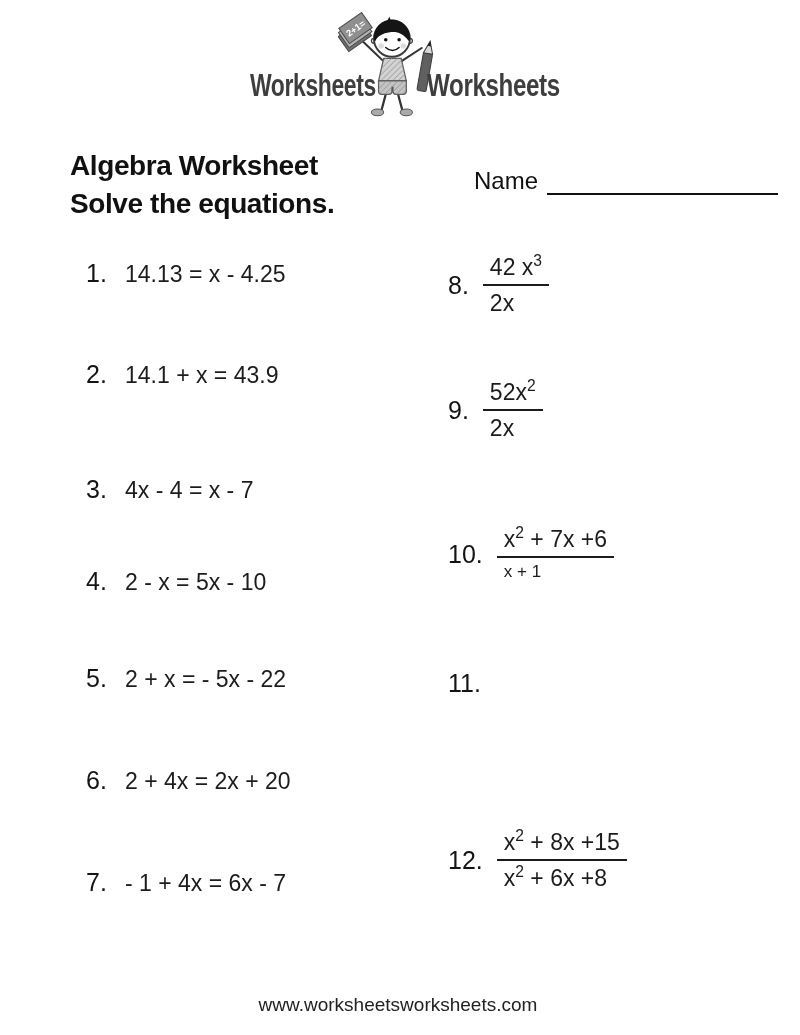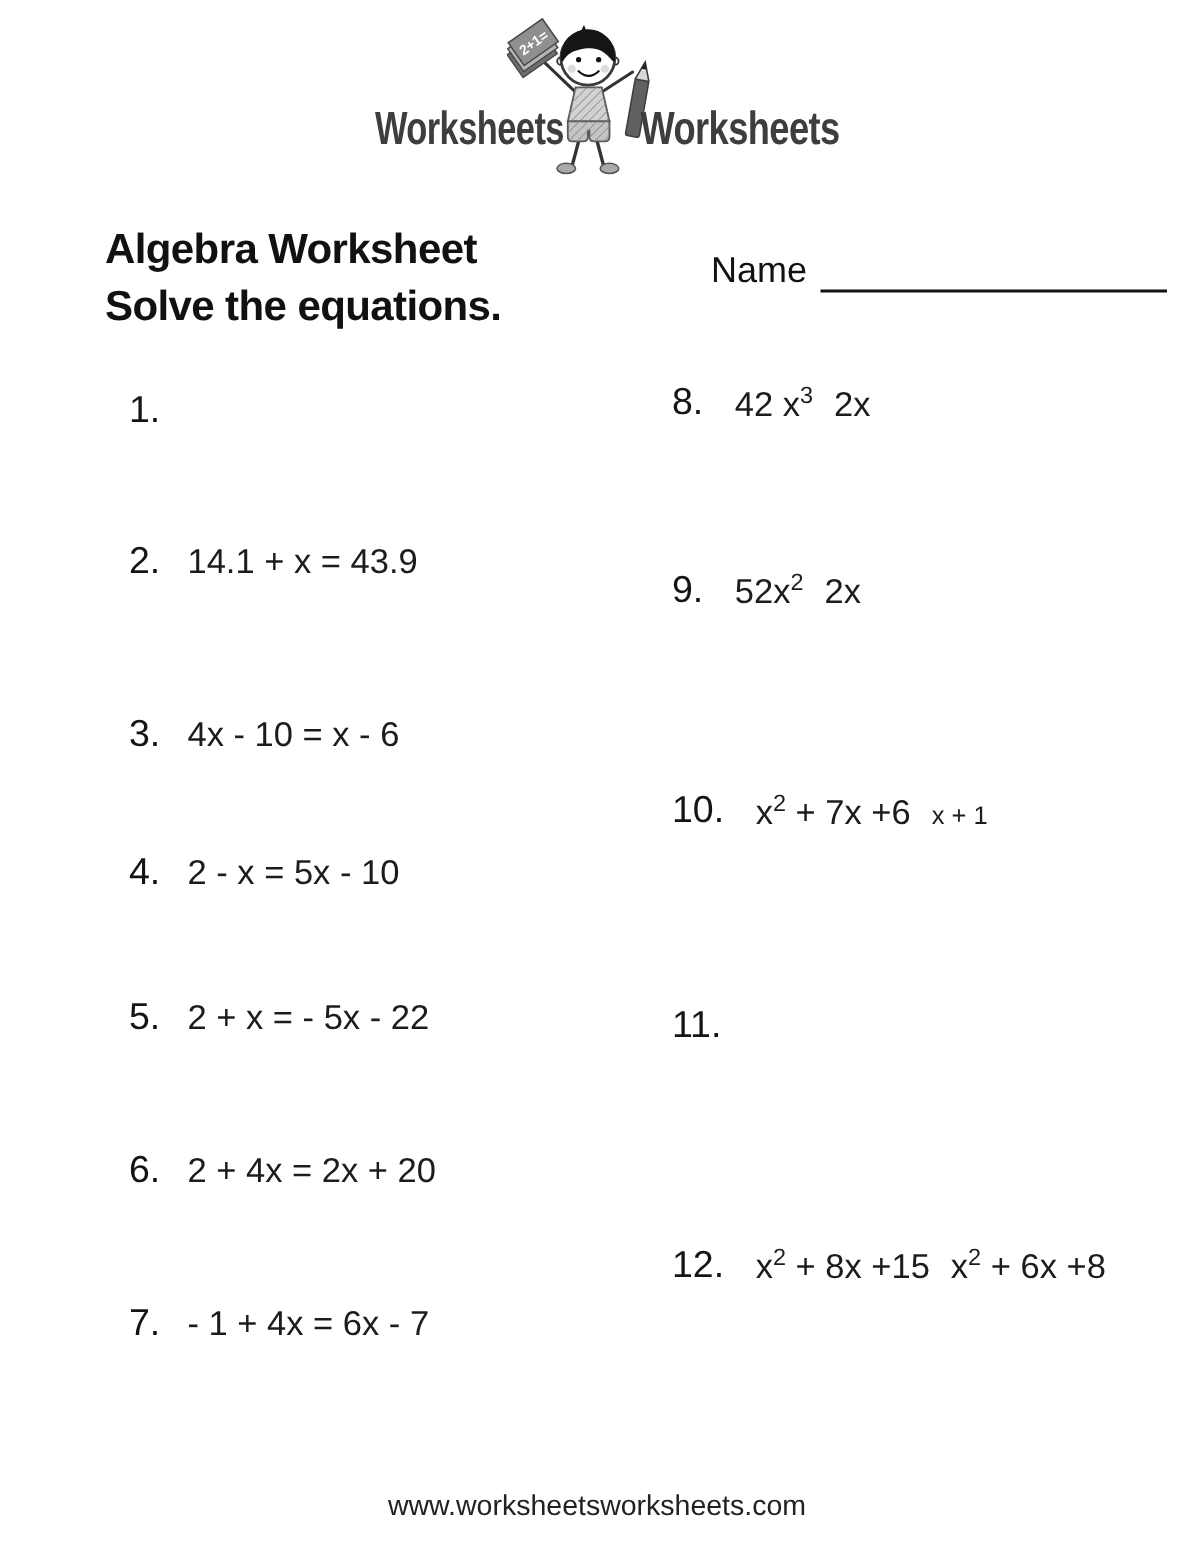--- a/index.html
+++ b/index.html
@@ -56,21 +56,21 @@
     align-items: baseline;
     white-space: nowrap;
   }
   .pnum { font-size: 25px; color: #141414; }
   .prob.simple { left: 86px; }
   .prob.simple .pnum { width: 27px; margin-right: 12px; }
   .peq { font-size: 23px; line-height: 26px; color: #1c1c1c; }
 
   .prob.frac { left: 448px; align-items: center; }
   .prob.frac .pnum { margin-right: 14px; }
-  .fraction { display: inline-flex; flex-direction: row; align-items: flex-end; }
+  .fraction { display: inline-flex; flex-direction: column; align-items: flex-start; }
   .numer, .denom {
     font-size: 23px;
     line-height: 26px;
     padding: 0 7px;
     color: #1c1c1c;
     white-space: nowrap;
   }
   .numer.small, .denom.small { font-size: 17px; line-height: 20px; }
   .fbar { align-self: stretch; height: 2px; background: #1c1c1c; margin: 4px 0; }
   sup { font-size: 68%; line-height: 0; }
@@ -151,28 +151,29 @@
     <h2>Solve the equations.</h2>
   </div>
 
   <div class="name-field">
     <span class="name-label">Name</span>
     <span class="name-line"></span>
   </div>
 
   <div class="prob simple" style="top:259px">
     <span class="pnum">1.</span>
+    <span class="peq">14.13 = x - 4.25</span>
   </div>
   <div class="prob simple" style="top:360px">
     <span class="pnum">2.</span>
     <span class="peq">14.1 + x = 43.9</span>
   </div>
   <div class="prob simple" style="top:475px">
     <span class="pnum">3.</span>
-    <span class="peq">4x - 10 = x - 6</span>
+    <span class="peq">4x - 4 = x - 7</span>
   </div>
   <div class="prob simple" style="top:567px">
     <span class="pnum">4.</span>
     <span class="peq">2 - x = 5x - 10</span>
   </div>
   <div class="prob simple" style="top:664px">
     <span class="pnum">5.</span>
     <span class="peq">2 + x = - 5x - 22</span>
   </div>
   <div class="prob simple" style="top:766px">

